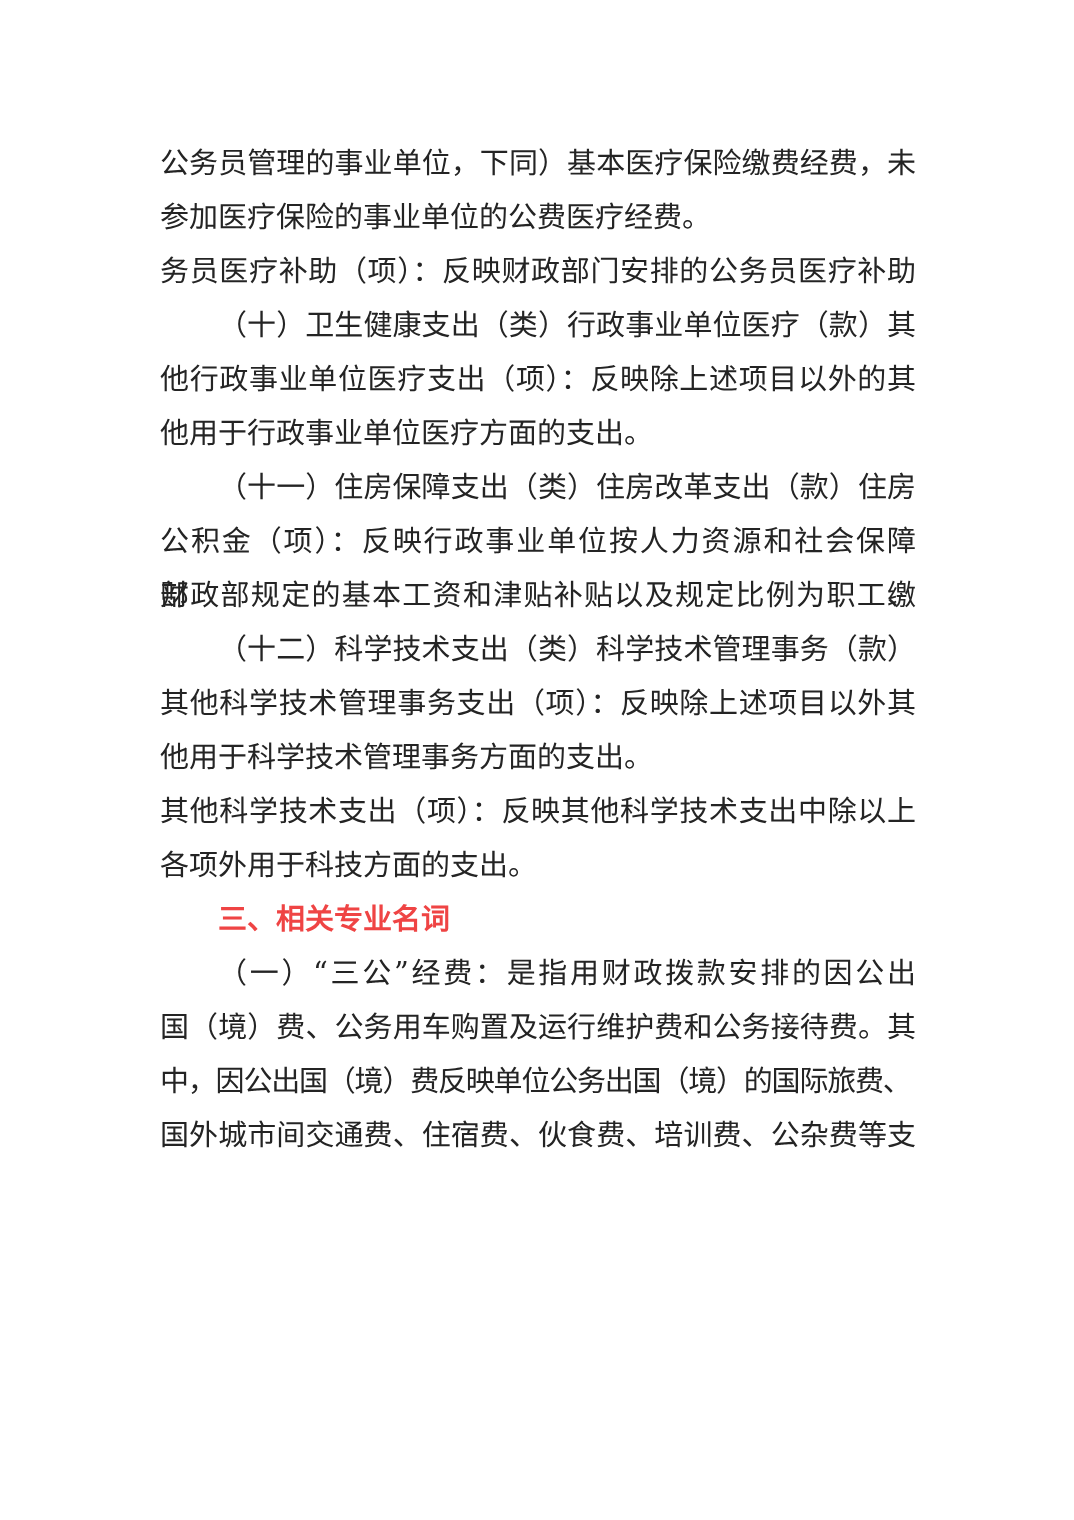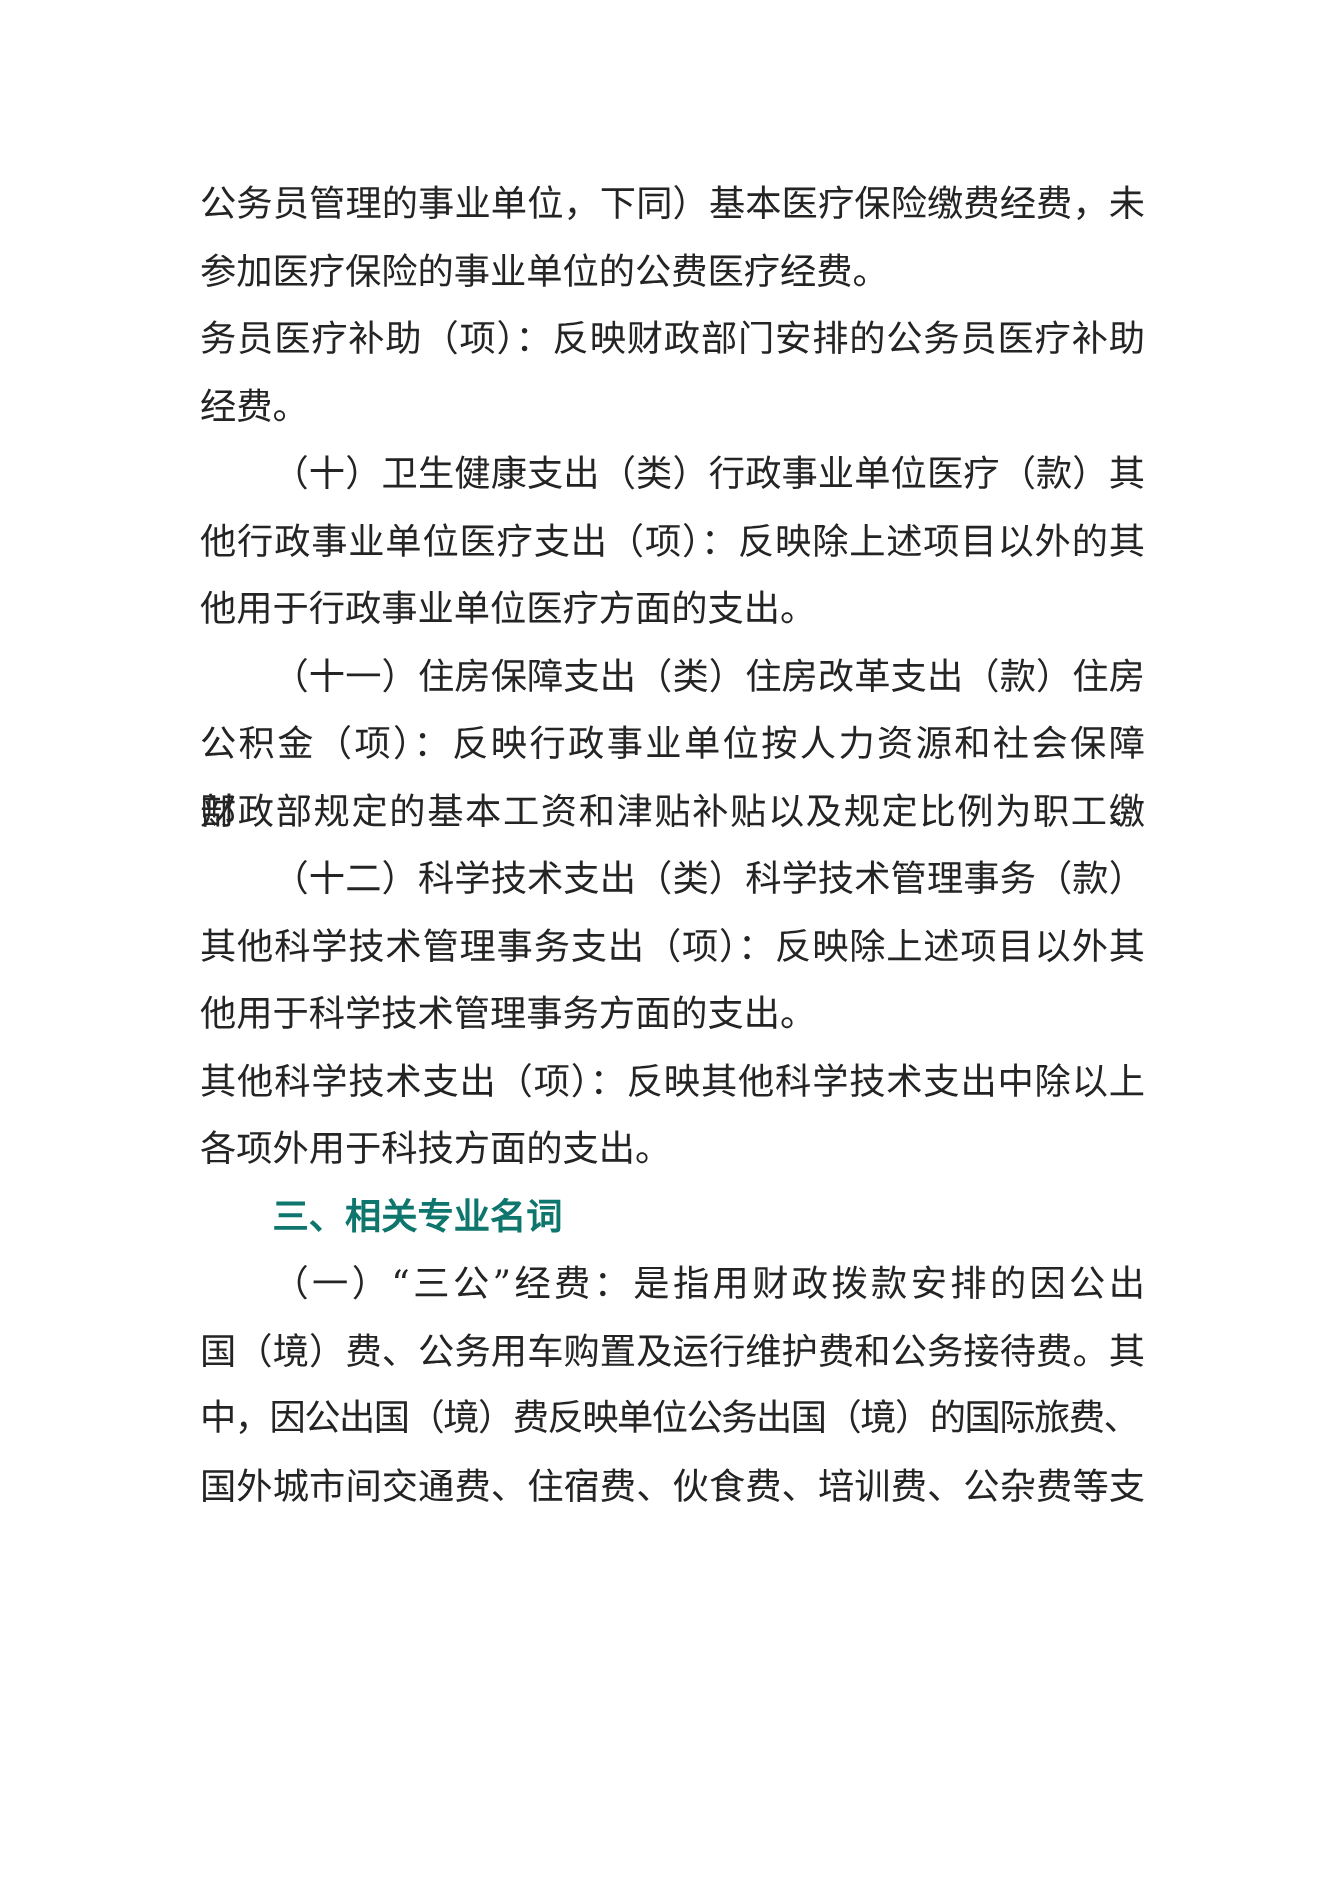--- a/index.html
+++ b/index.html
@@ -33,39 +33,37 @@
     text-align-last: left;
   }
   .line.indent {
     padding-left: 58px;
   }
   .line.tight {
     letter-spacing: -1.2px;
     text-align: right;
     text-align-last: left;
     white-space: nowrap;
-    font-family: Liberation Serif, serif;
   }
   .line.heading {
     font-family: "DejaVu Sans", "Liberation Sans", sans-serif;
     font-weight: 700;
-    color: #0f766e;
+    color: #ef4444;
     text-align: left;
     text-align-last: left;
   }
 </style>
 </head>
 <body>
 
 <div class="page">
   <div class="text-column">
     <div class="line">公务员管理的事业单位，下同）基本医疗保险缴费经费，未</div>
     <div class="line end">参加医疗保险的事业单位的公费医疗经费。</div>
     <div class="line">务员医疗补助（项）：反映财政部门安排的公务员医疗补助</div>
-    <div class="line end">经费。</div>
     <div class="line indent">（十）卫生健康支出（类）行政事业单位医疗（款）其</div>
     <div class="line">他行政事业单位医疗支出（项）：反映除上述项目以外的其</div>
     <div class="line end">他用于行政事业单位医疗方面的支出。</div>
     <div class="line indent">（十一）住房保障支出（类）住房改革支出（款）住房</div>
     <div class="line">公积金（项）：反映行政事业单位按人力资源和社会保障部、</div>
     <div class="line">财政部规定的基本工资和津贴补贴以及规定比例为职工缴</div>
     <div class="line indent">（十二）科学技术支出（类）科学技术管理事务（款）</div>
     <div class="line">其他科学技术管理事务支出（项）：反映除上述项目以外其</div>
     <div class="line end">他用于科学技术管理事务方面的支出。</div>
     <div class="line">其他科学技术支出（项）：反映其他科学技术支出中除以上</div>

